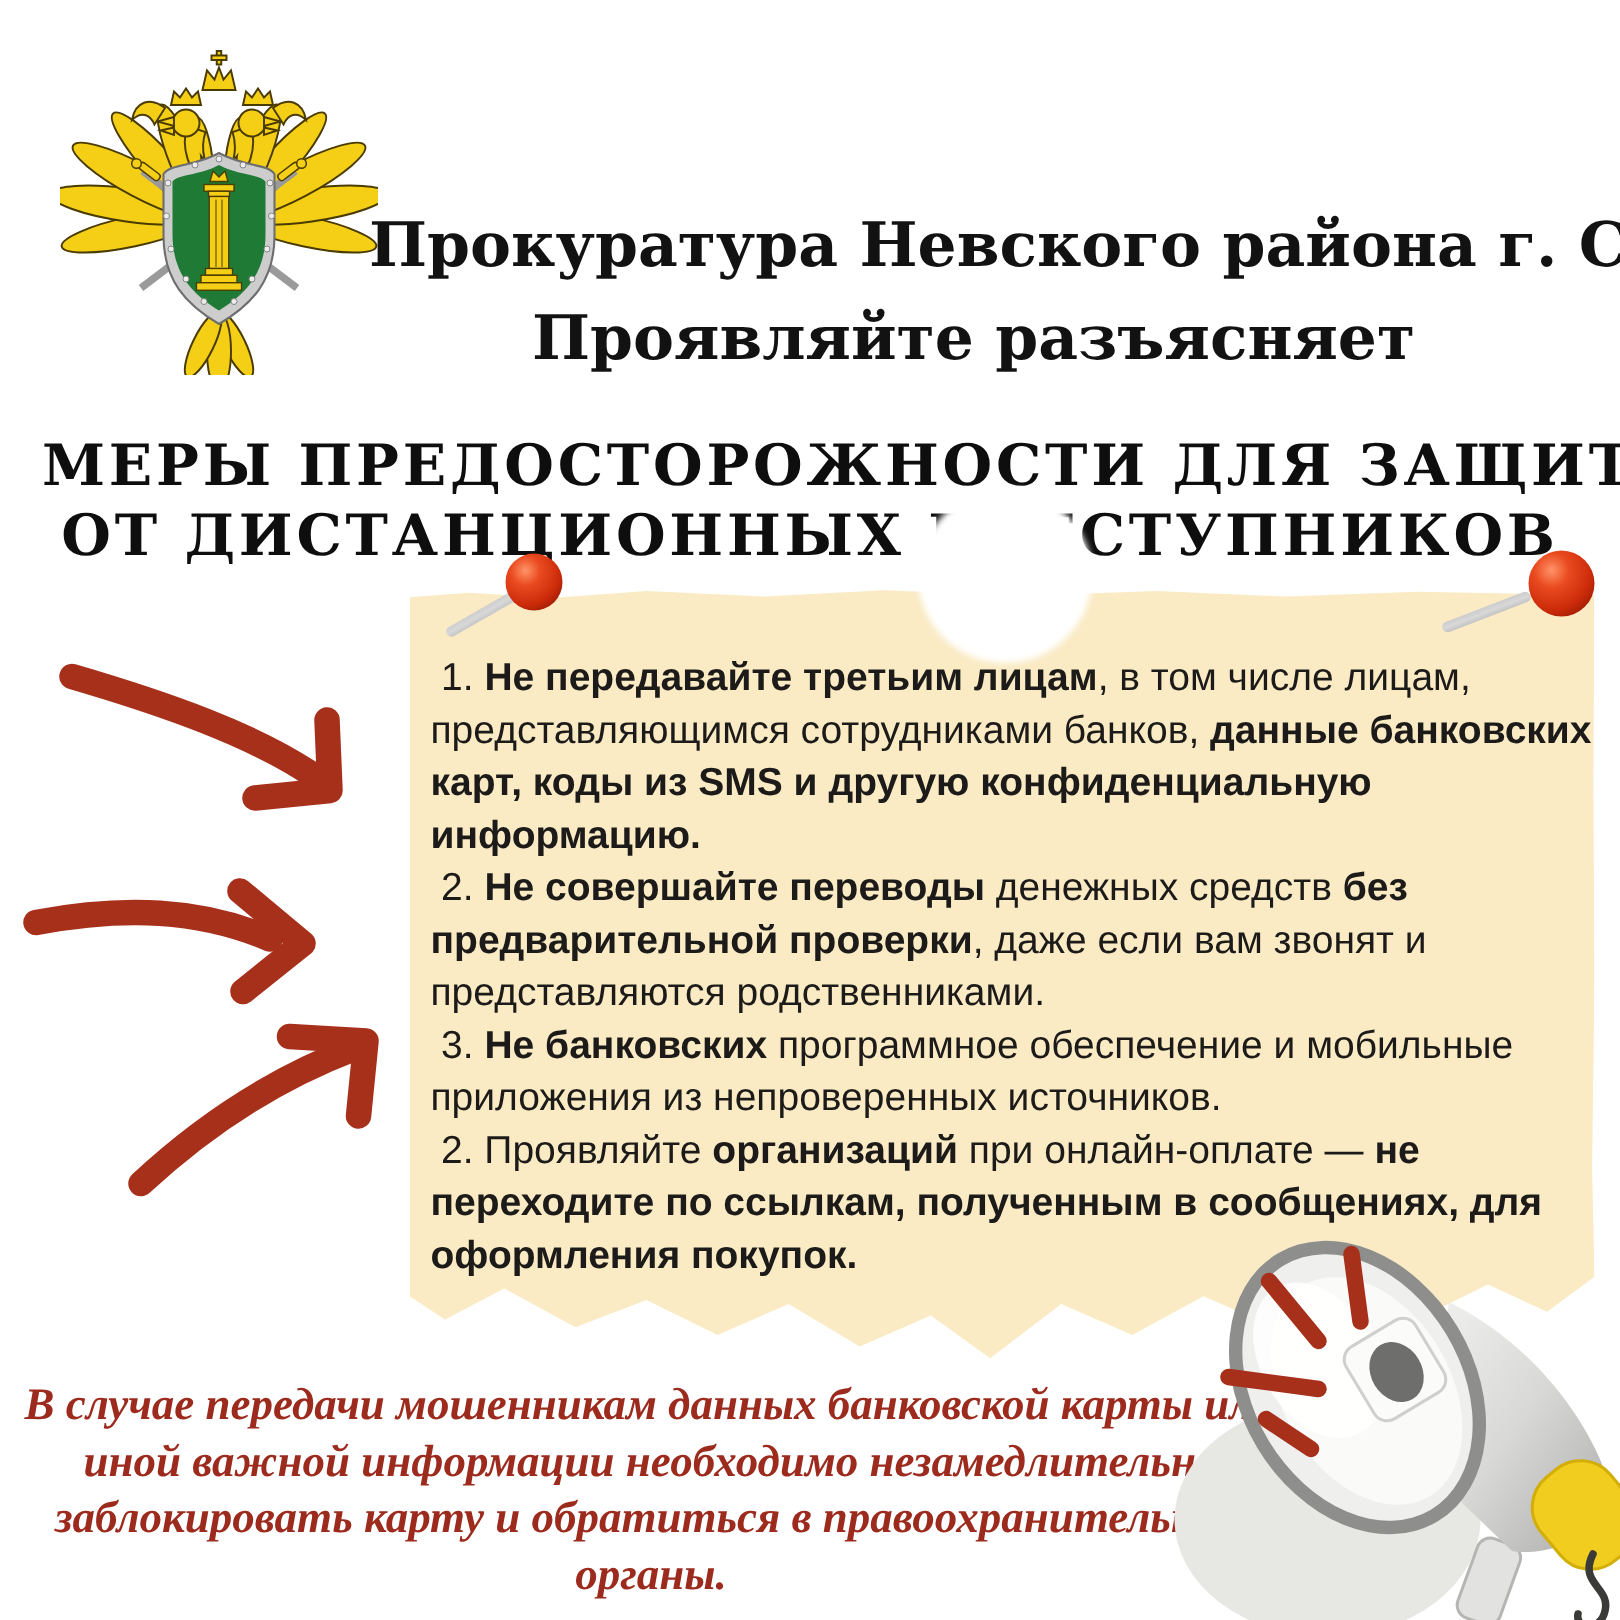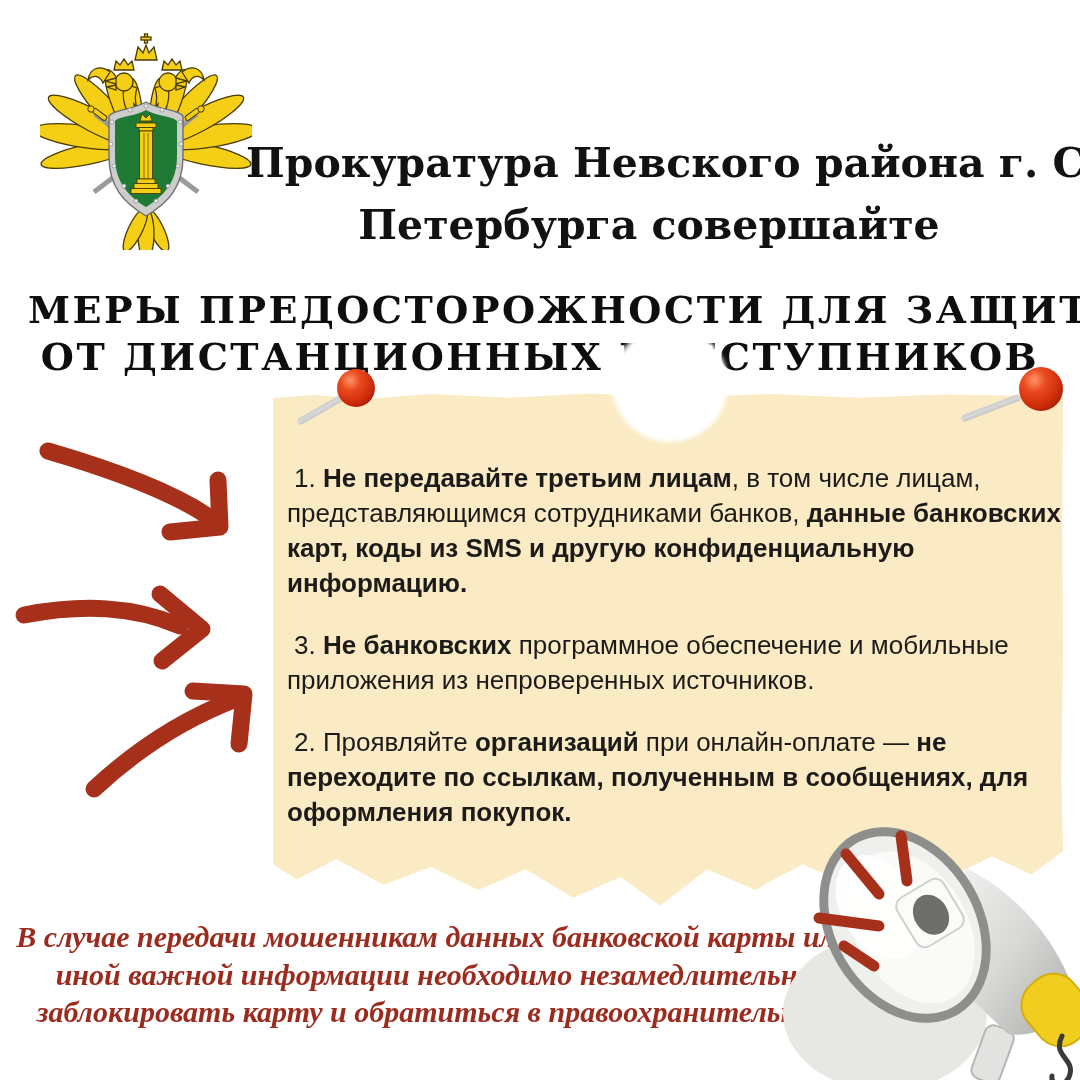--- a/index.html
+++ b/index.html
@@ -42,21 +42,21 @@
     position:absolute;left:612px;top:326px;width:116px;height:116px;
     border-radius:50%;background:#ffffff;filter:blur(2px);z-index:2;
   }
 
   
   .list{
     position:absolute;left:287px;top:434px;width:780px;z-index:3;
     font-family:"Liberation Sans",sans-serif;font-size:26px;line-height:35px;
     color:#1c1b19;
   }
-  .list .item{text-indent:7px;margin-top:27px;}
+  .list .item{text-indent:7px;}
   .list .b{font-weight:700;}
 
   
   .arrows{position:absolute;left:8px;top:418px;width:268px;height:400px;z-index:3;}
   .pin-left{position:absolute;left:293px;top:363px;width:92px;height:68px;z-index:4;}
   .pin-right{position:absolute;left:955px;top:352px;width:112px;height:76px;z-index:4;}
   .megaphone{position:absolute;left:780px;top:798px;width:302px;height:284px;z-index:5;}
 
   
   .footer{
@@ -150,33 +150,34 @@
       <line x1="104" y1="107" x2="104" y2="152" stroke="#8A6D00" stroke-width="1"></line>
       <line x1="108" y1="107" x2="108" y2="152" stroke="#8A6D00" stroke-width="1"></line>
       <rect x="97" y="153" width="18" height="4.5"></rect>
       <rect x="94" y="157.5" width="24" height="5"></rect>
       <rect x="91" y="162.5" width="30" height="5"></rect>
     </g>
   </svg>
 
   <div class="title">
     <div class="tline">Прокуратура Невского района г. Санкт-</div>
-    <div class="tline">Петербурга совершайте</div>
+    <div class="tline">Проявляйте разъясняет</div>
   </div>
 
   <div class="heading">
     <div class="hline">МЕРЫ ПРЕДОСТОРОЖНОСТИ ДЛЯ ЗАЩИТЫ</div>
     <div class="hline">ОТ ДИСТАНЦИОННЫХ ПРЕСТУПНИКОВ</div>
   </div>
 
   <div class="card"></div>
   <div class="notch"></div>
 
   <div class="list">
       <div class="item"><span>1. </span><span class="b">Не передавайте третьим лицам</span><span>, в том числе лицам, представляющимся сотрудниками банков, </span><span class="b">данные банковских карт, коды из SMS и другую конфиденциальную информацию.</span></div>
+      <div class="item"><span>2. </span><span class="b">Не совершайте переводы</span><span> денежных средств </span><span class="b">без предварительной проверки</span><span>, даже если вам звонят и представляются родственниками.</span></div>
       <div class="item"><span>3. </span><span class="b">Не банковских</span><span> программное обеспечение и мобильные приложения из непроверенных источников.</span></div>
       <div class="item"><span>2. Проявляйте </span><span class="b">организаций</span><span> при онлайн-оплате — </span><span class="b">не переходите по ссылкам, полученным в сообщениях, для оформления покупок.</span></div>
     </div>
 
   <svg class="arrows" viewBox="0 0 268 400" xmlns="http://www.w3.org/2000/svg">
     <g fill="none" stroke="#A7301B" stroke-width="17" stroke-linecap="round" stroke-linejoin="round">
       <path d="M40,33 C105,52 160,72 198,97"></path>
       <path d="M210,62 L212,109 L162,114"></path>
       <path d="M16,197 C75,186 125,188 172,208"></path>
       <path d="M152,176 L194,211 L154,243"></path>
@@ -218,20 +219,21 @@
       </linearGradient>
     </defs>
     <line x1="10" y1="66" x2="62" y2="46" stroke="url(#needle2)" stroke-width="7" stroke-linecap="round"></line>
     <circle cx="86" cy="37" r="22" fill="url(#pinball2)"></circle>
   </svg>
 
   <div class="footer">
     <div class="fline">В случае передачи мошенникам данных банковской карты или</div>
     <div class="fline">иной важной информации необходимо незамедлительно</div>
     <div class="fline">заблокировать карту и обратиться в правоохранительные</div>
+    <div class="fline">органы.</div>
   </div>
 
   <svg class="megaphone" viewBox="0 0 302 284" xmlns="http://www.w3.org/2000/svg">
     <defs>
       <linearGradient id="mgbody" x1="0" y1="0" x2="1" y2="1">
         <stop offset="0" stop-color="#F2F2F0"></stop>
           <stop offset="0.5" stop-color="#D8D8D6"></stop>
           <stop offset="1" stop-color="#ABABA9"></stop>
       </linearGradient>
     </defs>

